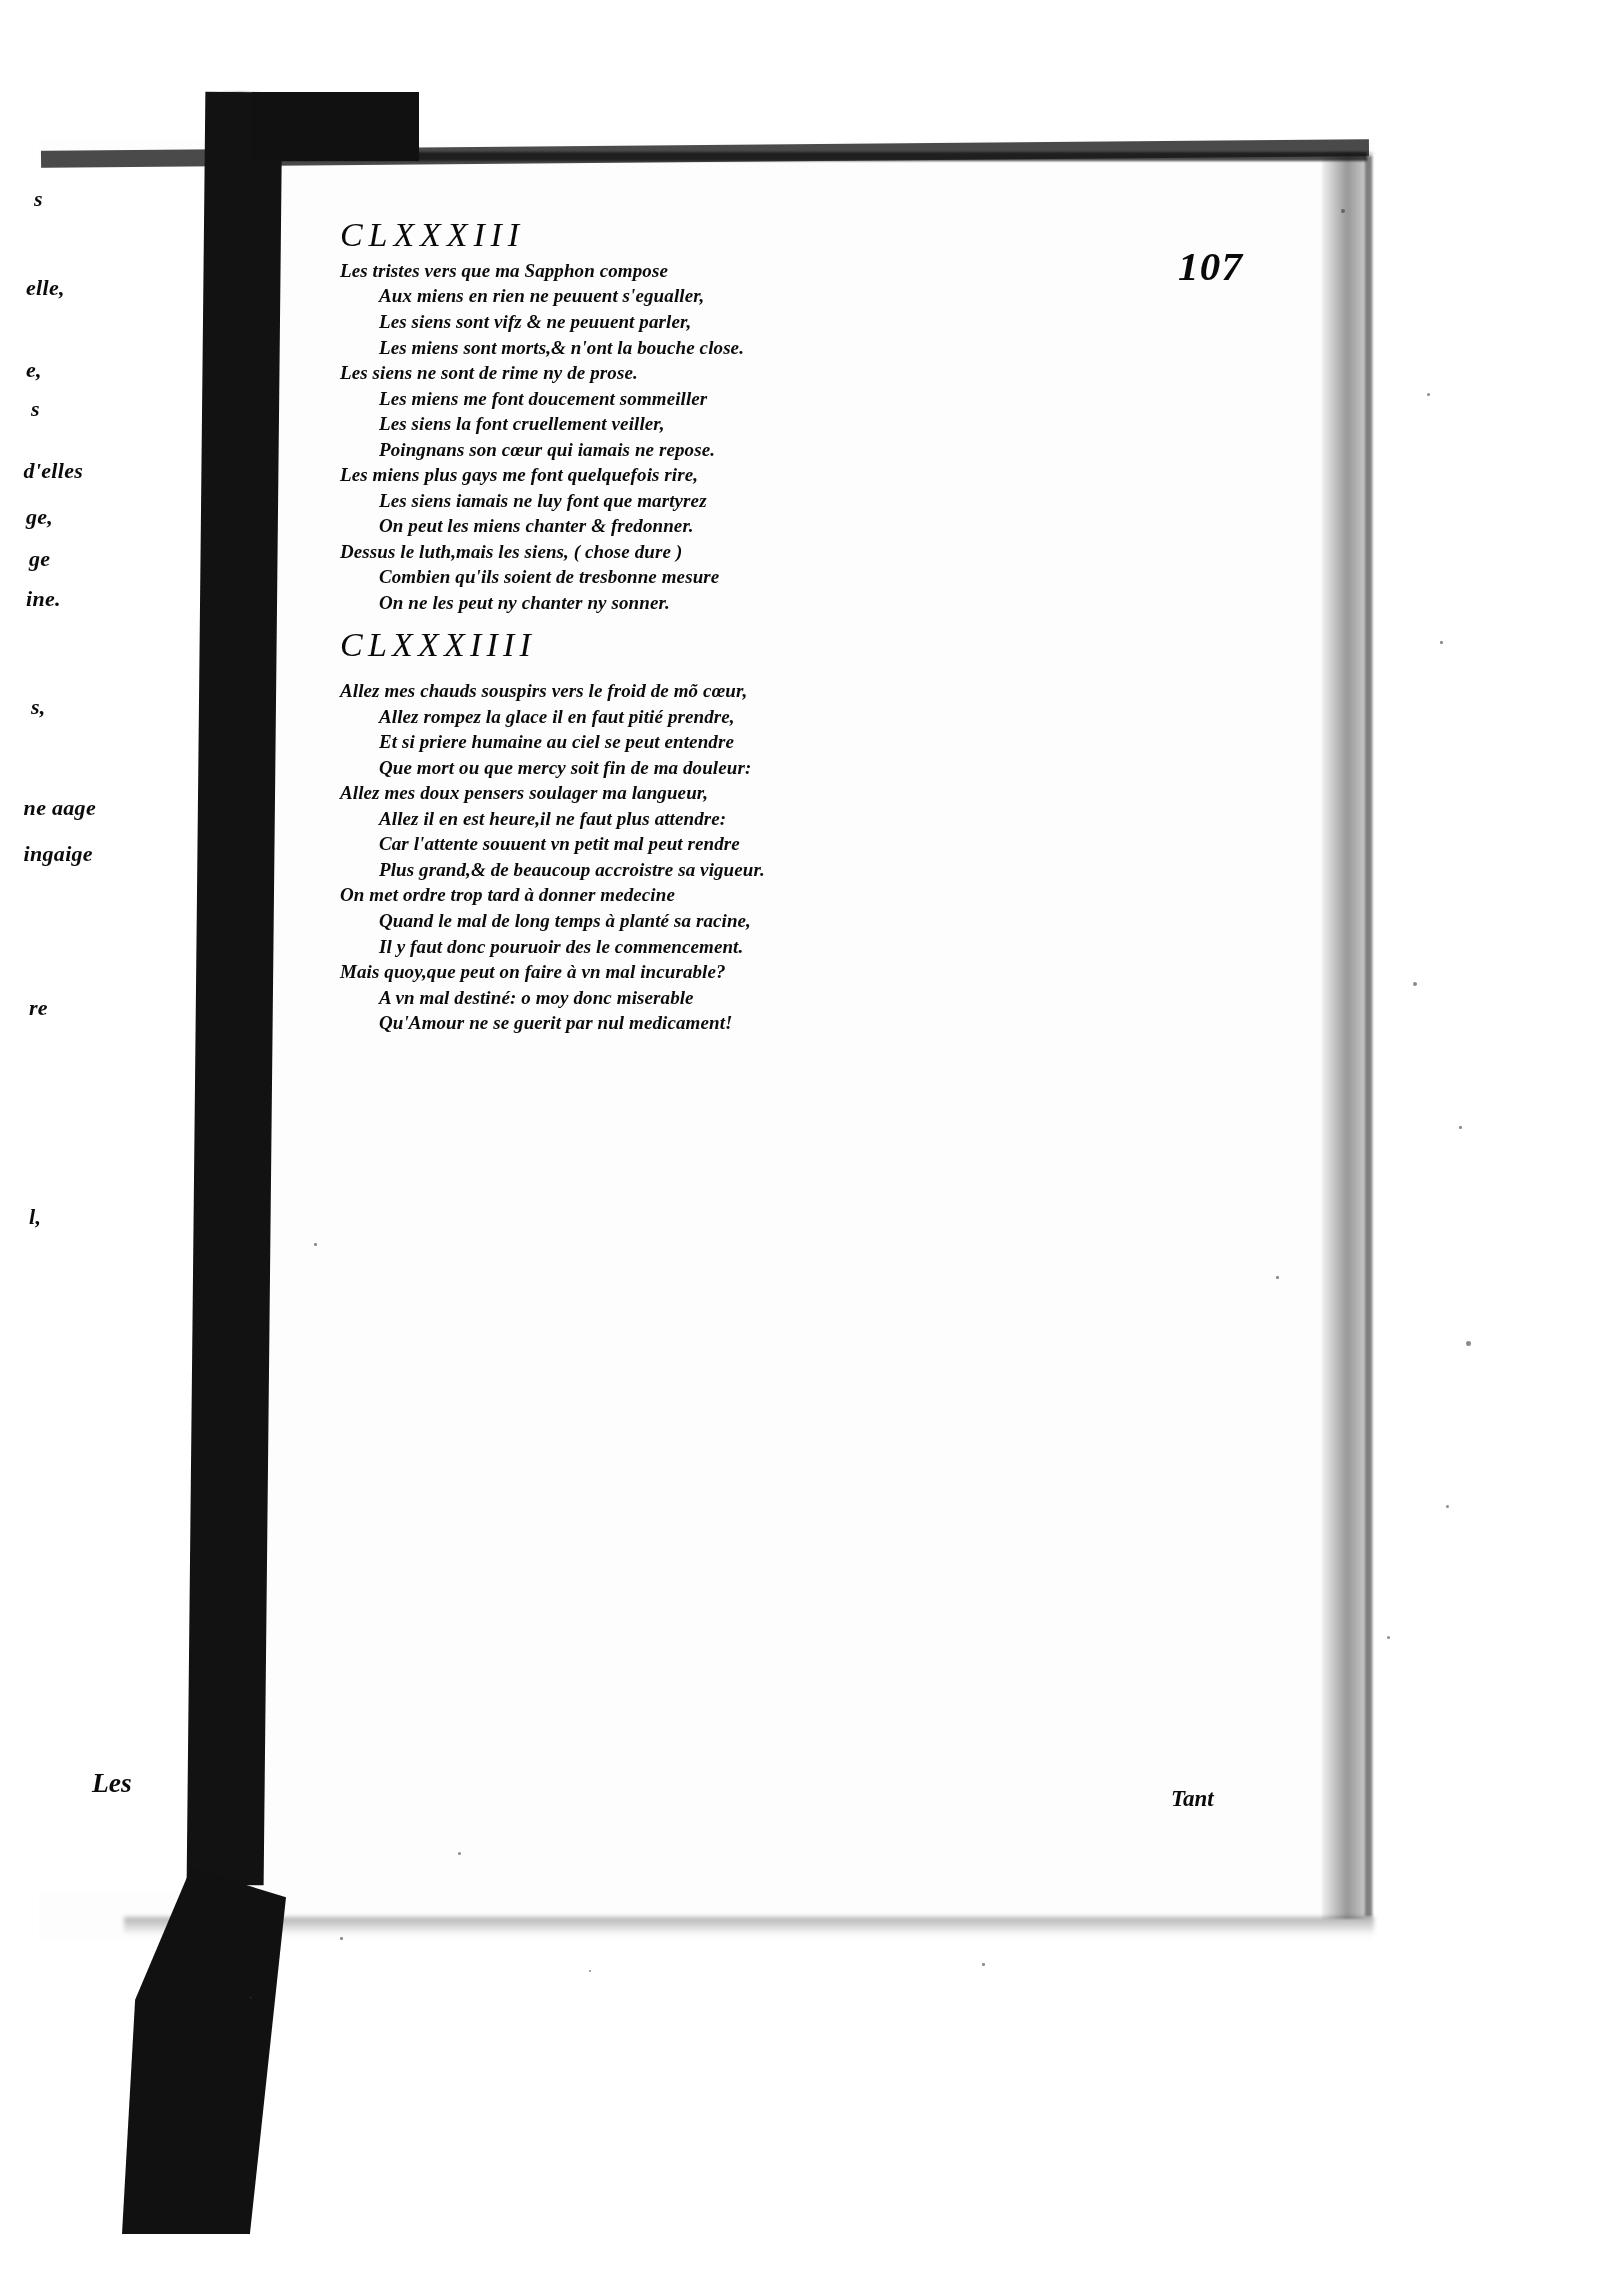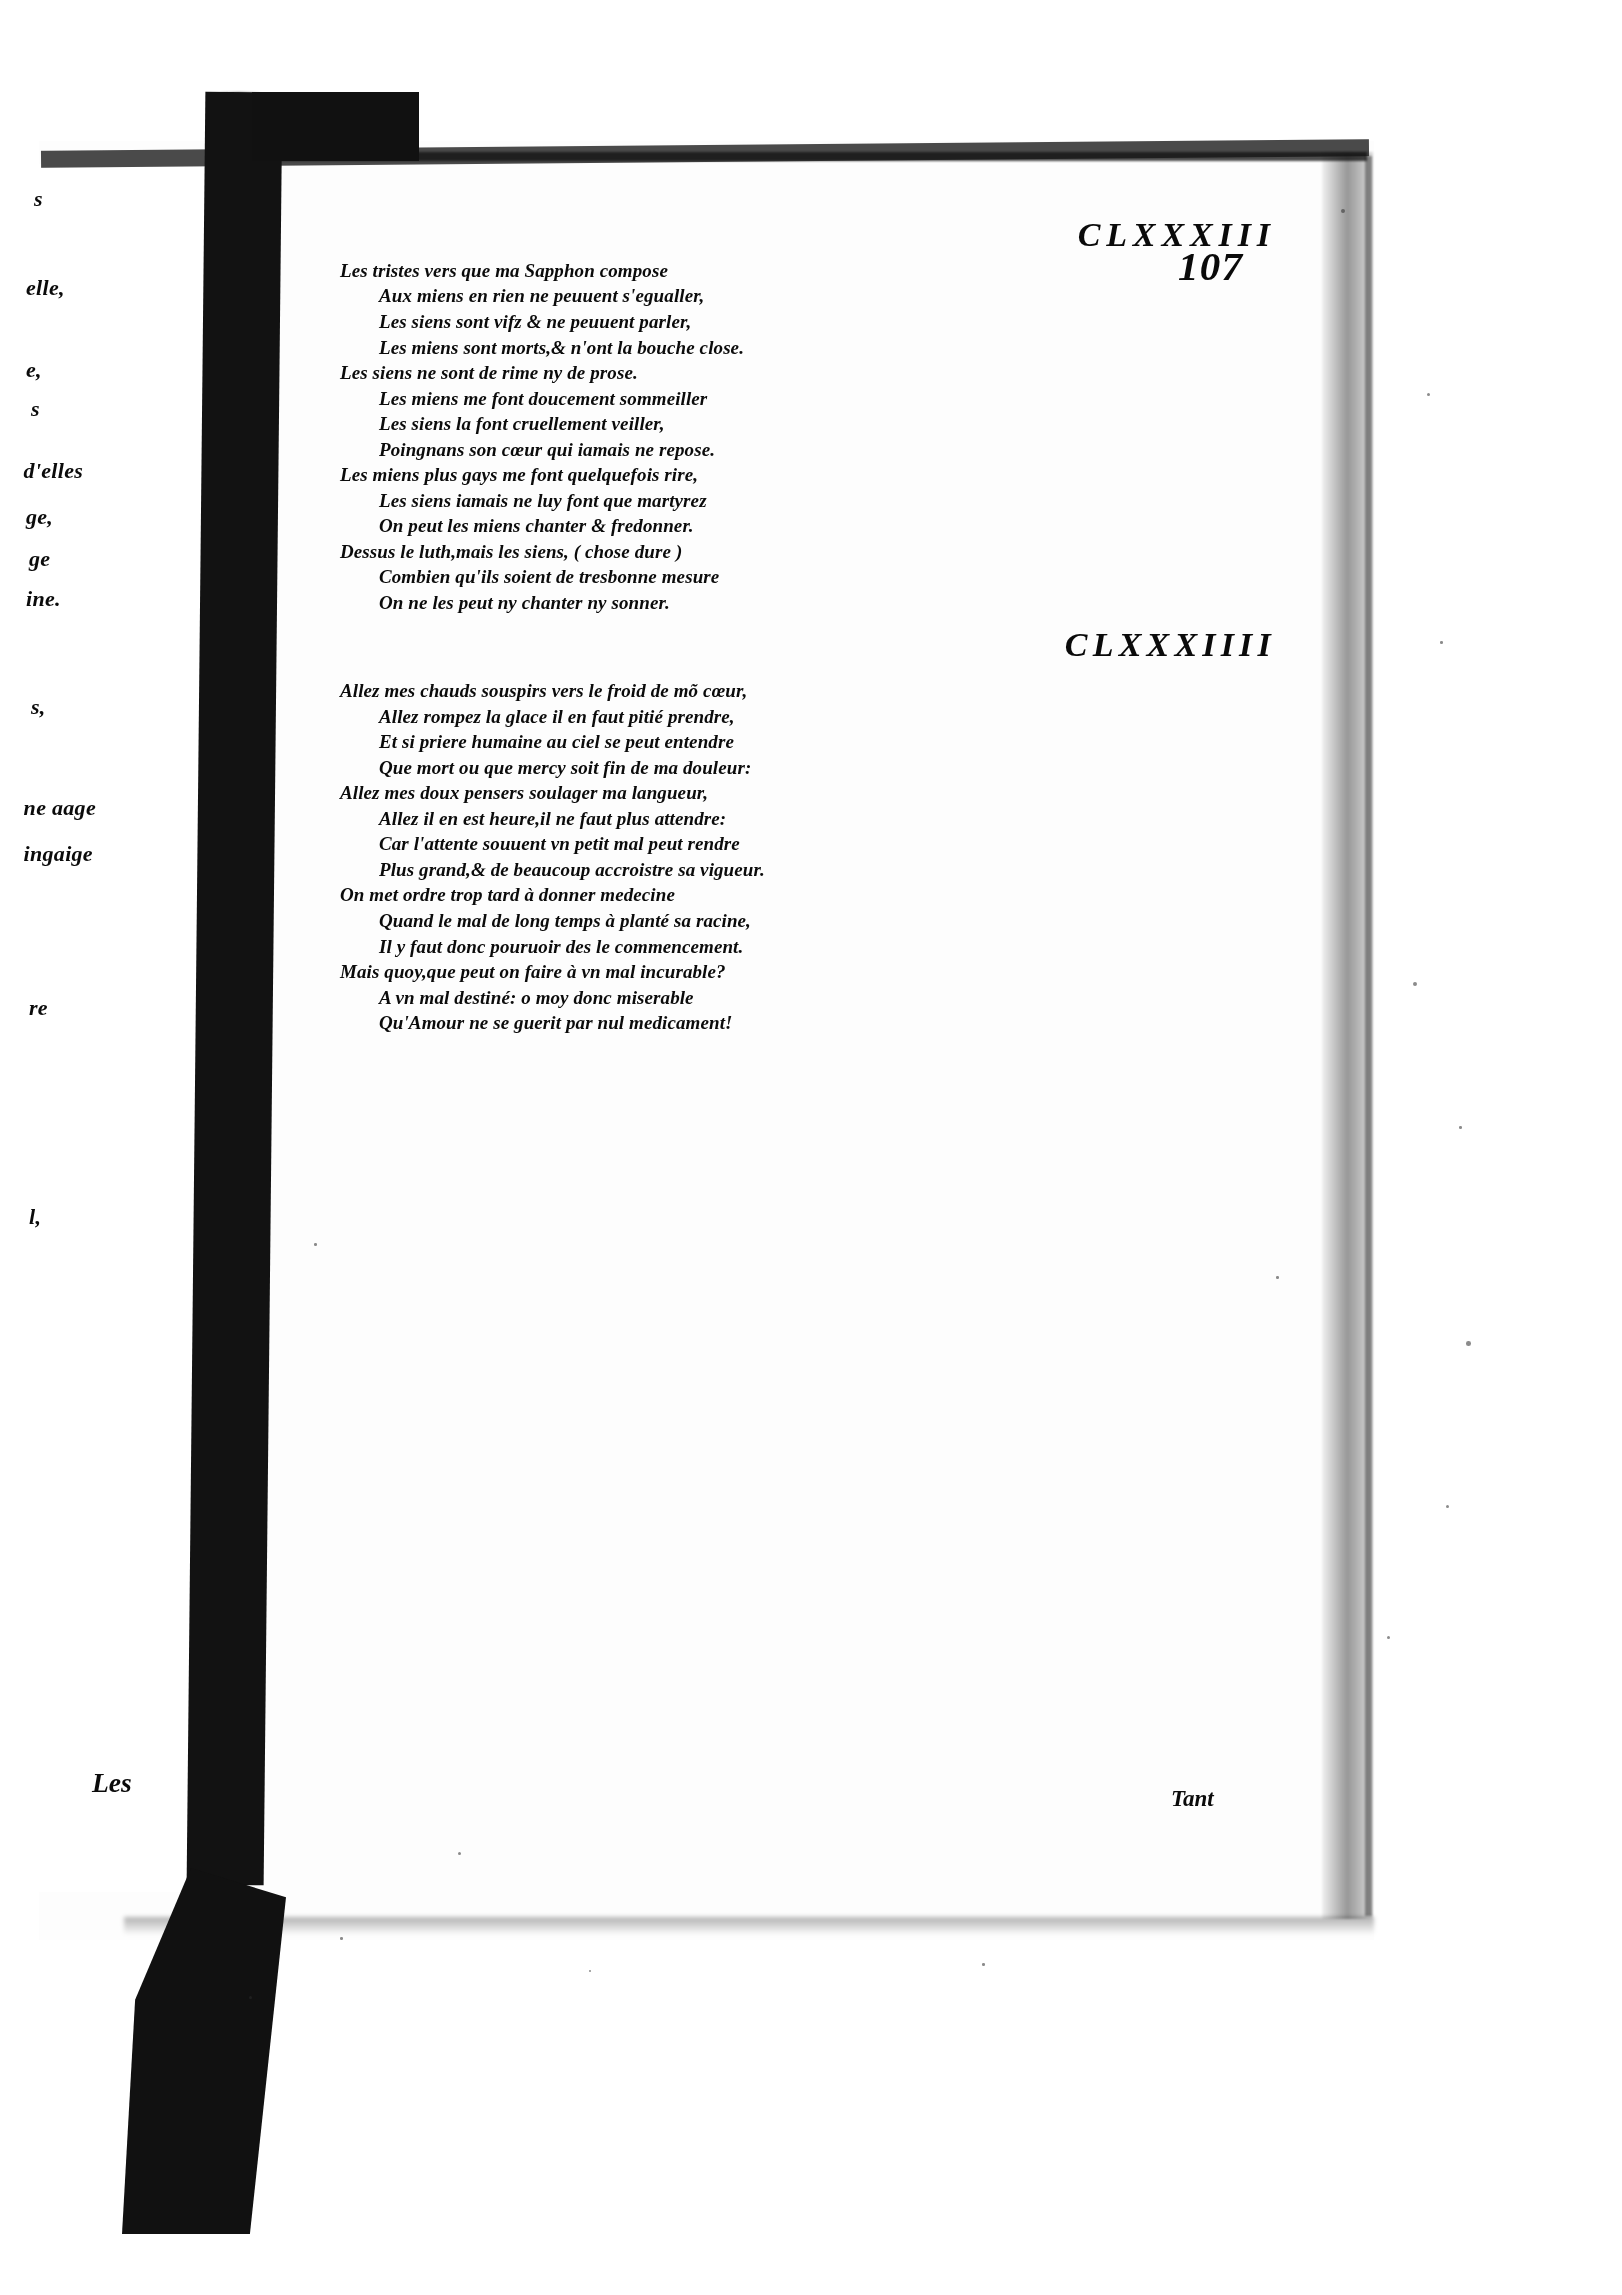--- a/index.html
+++ b/index.html
@@ -163,24 +163,24 @@
 
   
   #textblock {
     position: absolute;
     left: 340px;
     top: 216px;
     width: 936px;
   }
 
   .heading {
-    text-align: right;
-    font-family: "Liberation Serif", serif;
-    font-style: italic;
-    font-weight: bold;
+    text-align: left;
+    font-family: "Liberation Serif", serif;
+    font-style: italic;
+    font-weight: normal;
     font-size: 34px;
     letter-spacing: 5.9px;
     color: #0a0a0a;
     margin: 0 0 3.9px 0;
     text-indent: 0;
   }
   .heading.second {
     margin-top: 10.5px;
     margin-bottom: 14px;
     letter-spacing: 5.2px;

